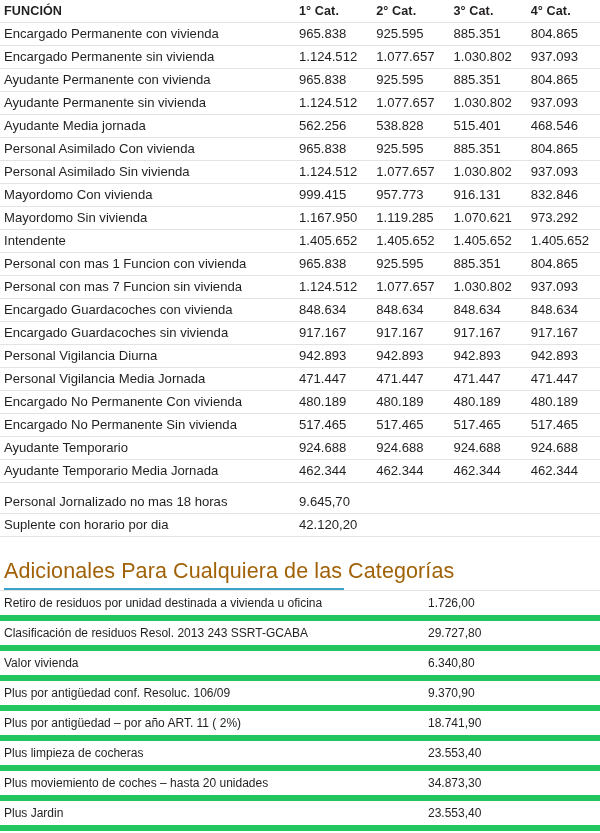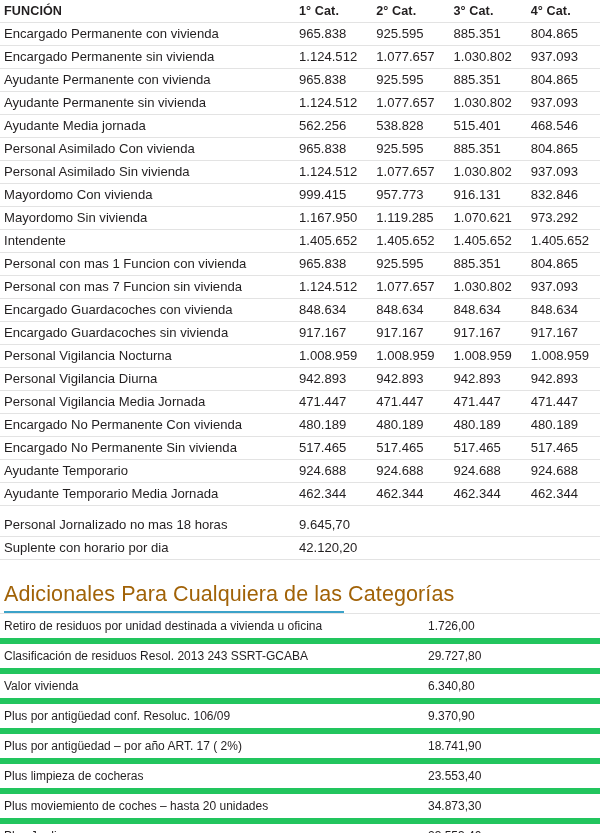--- a/index.html
+++ b/index.html
@@ -204,27 +204,20 @@
           <td class="num">848.634</td>
         </tr>
         <tr>
           <td class="fn">Encargado Guardacoches sin vivienda</td>
           <td class="num">917.167</td>
           <td class="num">917.167</td>
           <td class="num">917.167</td>
           <td class="num">917.167</td>
         </tr>
         <tr>
-          <td class="fn">Personal Vigilancia Nocturna</td>
-          <td class="num">1.008.959</td>
-          <td class="num">1.008.959</td>
-          <td class="num">1.008.959</td>
-          <td class="num">1.008.959</td>
-        </tr>
-        <tr>
           <td class="fn">Personal Vigilancia Diurna</td>
           <td class="num">942.893</td>
           <td class="num">942.893</td>
           <td class="num">942.893</td>
           <td class="num">942.893</td>
         </tr>
         <tr>
           <td class="fn">Personal Vigilancia Media Jornada</td>
           <td class="num">471.447</td>
           <td class="num">471.447</td>
@@ -295,21 +288,21 @@
           </tr>
           <tr>
             <td class="label">Valor vivienda</td>
             <td class="value">6.340,80</td>
           </tr>
           <tr>
             <td class="label">Plus por antigüedad conf. Resoluc. 106/09</td>
             <td class="value">9.370,90</td>
           </tr>
           <tr>
-            <td class="label">Plus por antigüedad – por año ART. 17 ( 2%)</td>
+            <td class="label">Plus por antigüedad – por año ART. 11 ( 2%)</td>
             <td class="value">18.741,90</td>
           </tr>
           <tr>
             <td class="label">Plus limpieza de cocheras</td>
             <td class="value">23.553,40</td>
           </tr>
           <tr>
             <td class="label">Plus moviemiento de coches – hasta 20 unidades</td>
             <td class="value">34.873,30</td>
           </tr>

